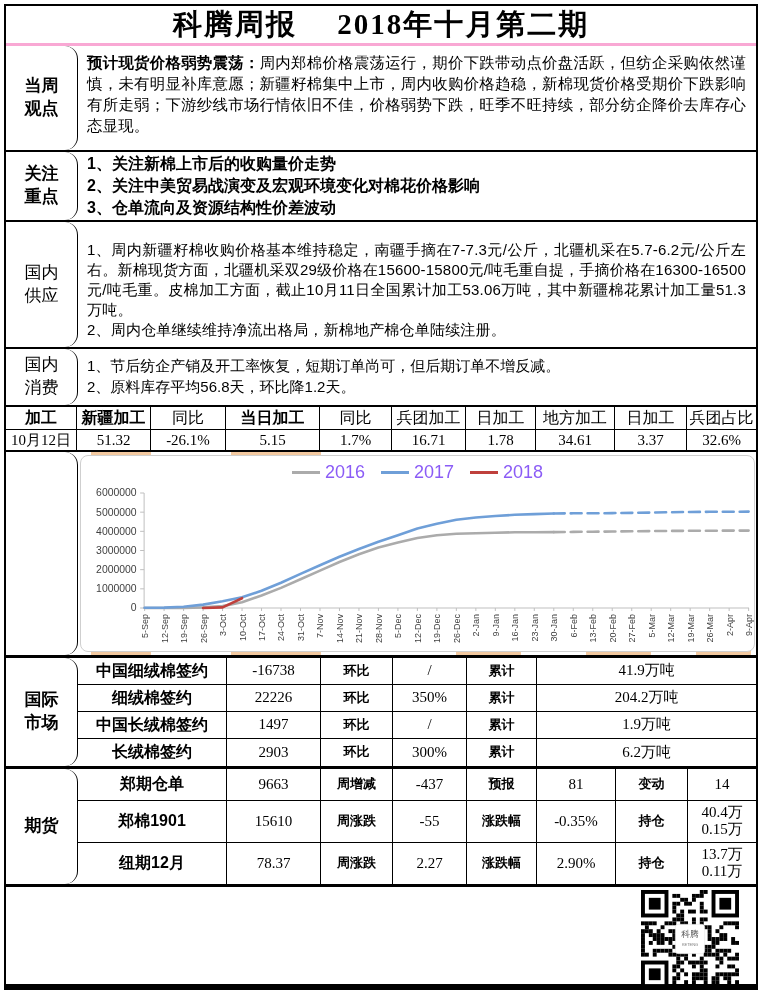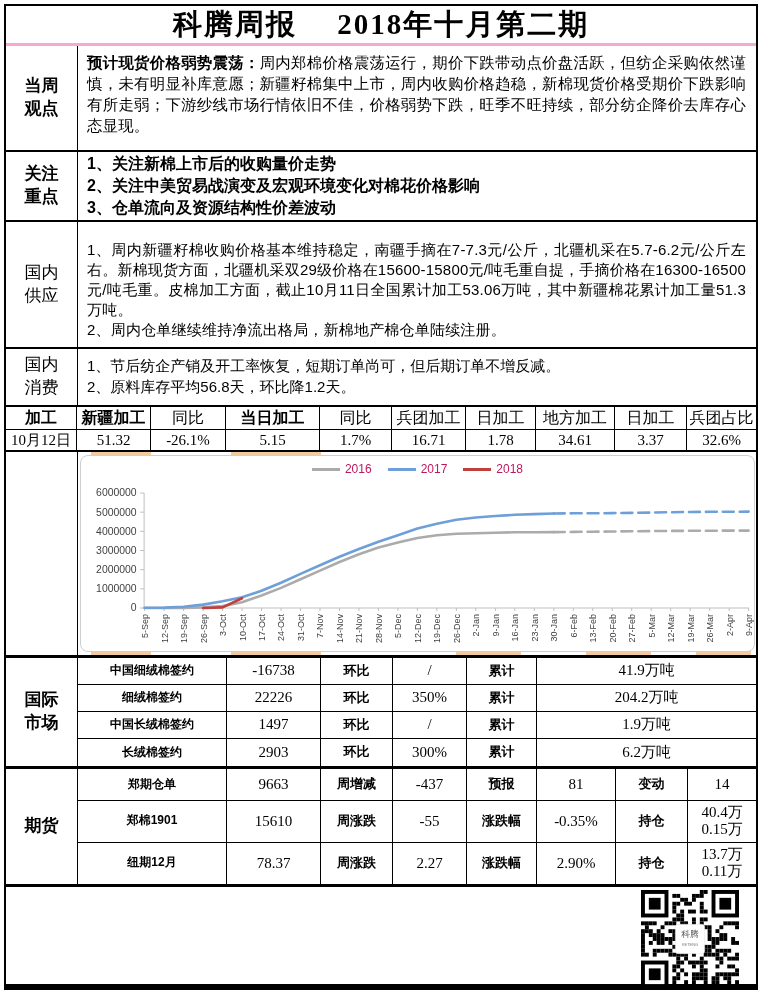--- a/index.html
+++ b/index.html
@@ -7,21 +7,21 @@
         font-family:"Liberation Sans","DejaVu Sans",sans-serif;color:#000;}
   .frame{position:absolute;left:4px;top:4px;right:4px;bottom:4px;
          border:2.5px solid #000;border-bottom:6px solid #000;
          display:flex;flex-direction:column;box-sizing:border-box;}
   
   .title-row{height:37px;border-bottom:3px solid #f9a8d4;display:flex;align-items:center;justify-content:center;}
   .title{font-family:"Liberation Serif","DejaVu Serif",serif;font-weight:bold;font-size:29px;letter-spacing:2px;}
   
   .sec{display:flex;border-bottom:2.5px solid #000;}
   .label-cell{width:71px;flex:0 0 71px;border-right:1.6px solid #000;
-              display:flex;align-items:center;justify-content:center;text-align:center;}
+              display:flex;align-items:center;justify-content:center;text-align:center;border-radius:13px;}
   .label-cell .lt{font-size:17px;line-height:1.35;width:2.2em;}
   .bold{font-weight:bold;}
   .sec-body{flex:1;padding:6px 10px 4px 9px;box-sizing:border-box;}
   .viewpoint{font-size:15.4px;line-height:21px;letter-spacing:.2px;text-align:justify;}
   .focus-list{font-size:16px;line-height:22px;font-weight:bold;padding-top:1px;}
   .supply-list{font-size:15px;line-height:20px;letter-spacing:.2px;text-align:justify;}
   .consume-list{font-size:15px;line-height:21px;}
   
   .proc{display:grid;grid-template-columns:71px 74px 75px 94px 72px 74px 70px 79px 72px auto;
         border-bottom:2px solid #000;}
@@ -30,35 +30,35 @@
   .proc .c:nth-child(10n){border-right:none;}
   .proc .hd{height:23px;border-bottom:1.4px solid #000;font-size:16px;}
   .proc .dt{height:20px;font-family:"Liberation Serif","DejaVu Serif",serif;font-size:15px;}
   
   .chart-row{height:203px;border-bottom:3px solid #000;display:flex;}
   .chart-area{flex:1;position:relative;}
   .strip{position:absolute;height:4px;background:#f3c9a0;z-index:0;}
   .chart-box{position:absolute;left:2px;right:1px;top:3px;bottom:3px;background:#fff;
              border:1px solid #cfcfcf;border-radius:8px;z-index:1;}
   .legend{position:absolute;top:6px;left:0;right:0;display:flex;justify-content:center;gap:16px;
-          font-size:12px;color:#be185d;align-items:center;}
+          font-size:18px;color:#8b5cf6;align-items:center;}
   .legend .sw{display:inline-block;width:28px;height:3px;margin-right:5px;vertical-align:middle;}
   .legend .li{display:flex;align-items:center;}
   
   .intl-grid{flex:1;display:grid;grid-template-columns:149px 94px 72px 74px 70px auto;
              grid-auto-rows:27px;}
   .fut-grid{flex:1;display:grid;grid-template-columns:149px 94px 72px 74px 70px 79px 72px auto;
             grid-template-rows:32px 41.5px 41.5px;}
   .gcell{border-right:1.4px solid #000;border-bottom:1.4px solid #000;
          display:flex;flex-direction:column;align-items:center;justify-content:center;
          font-size:15px;box-sizing:border-box;line-height:1.15;}
   .gcell.last{border-right:none;}
   .gcell.bot{border-bottom:none;}
   .num{font-family:Liberation Serif, serif;text-align:center;}
-  .name-c{font-weight:bold;font-size:12px;}
+  .name-c{font-weight:bold;font-size:16px;}
   .lbl-c{font-weight:bold;font-size:13px;}
   .intl-sec{border-bottom:3px solid #000;}
   .fut-sec{border-bottom:3px solid #000;}
   
   .footer{flex:1;position:relative;}
   .qr{position:absolute;right:17px;top:3px;width:98px;height:98px;}
 </style>
 </head>
 <body>
 

